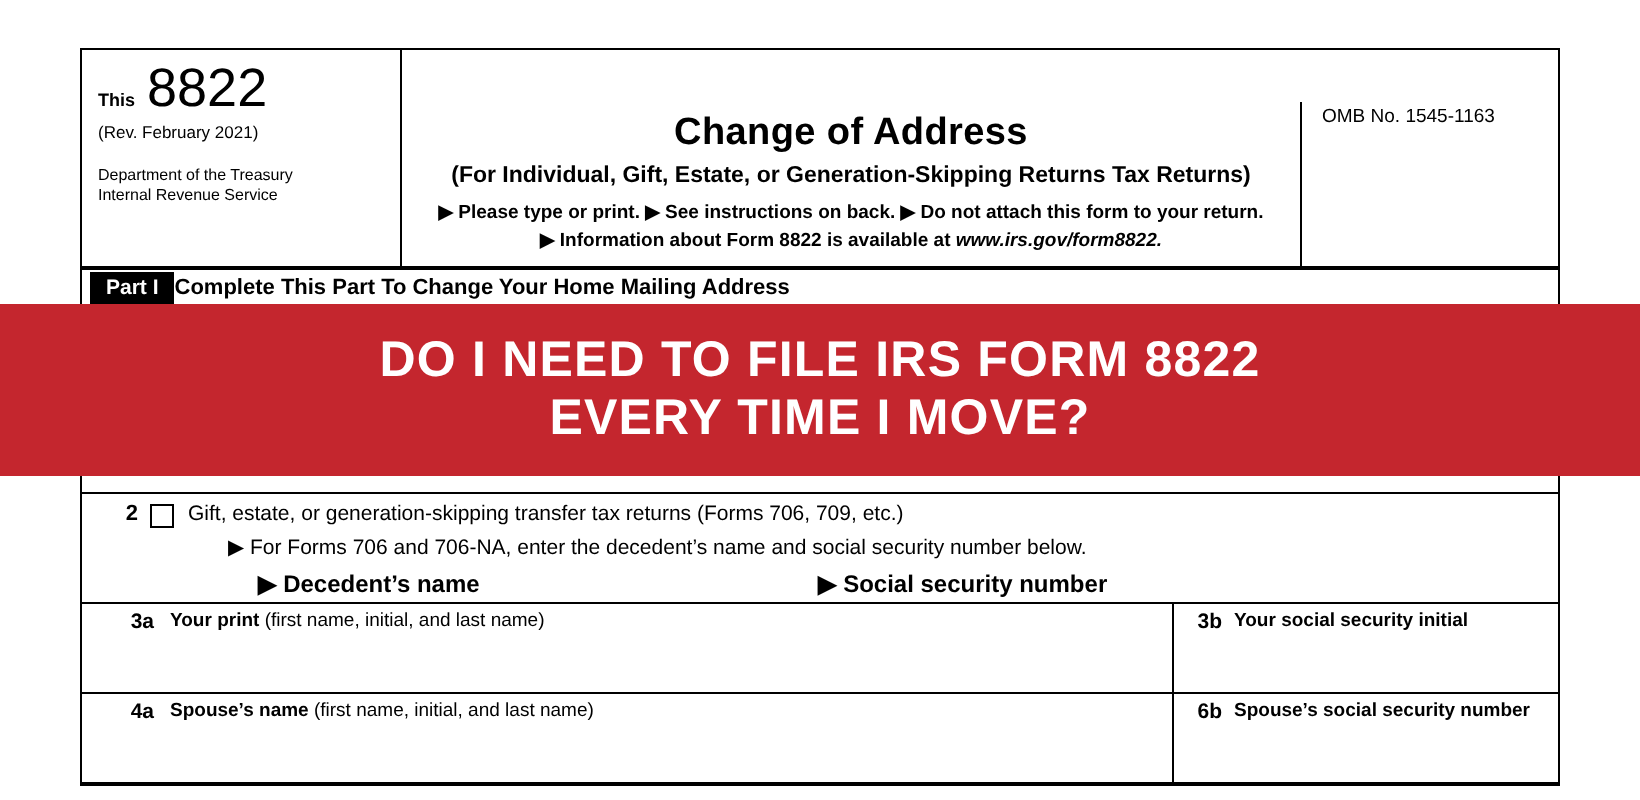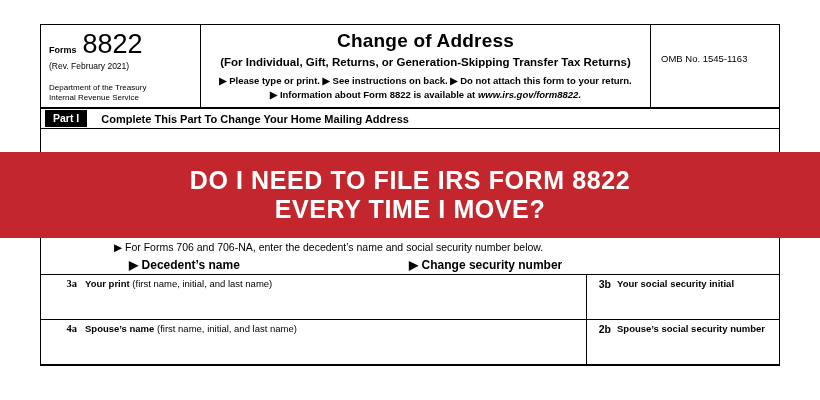--- a/index.html
+++ b/index.html
@@ -66,20 +66,21 @@
     font-size: 8px;
     margin-top: 12px;
     line-height: 1.25;
   }
   .hdr-mid {
     flex: 1;
     padding: 5px 6px 4px 6px;
     box-sizing: border-box;
     border-right: 1px solid #000;
     text-align: center;
+    margin-top: 26px;
   }
   .title {
     font-size: 19px;
     font-weight: bold;
     letter-spacing: 0.2px;
   }
   .subtitle {
     font-size: 11.5px;
     font-weight: bold;
     margin-top: 4px;
@@ -109,21 +110,20 @@
     background: #000;
     color: #fff;
     font-size: 10.5px;
     font-weight: bold;
     padding: 2px 8px 3px 8px;
     margin-left: 4px;
   }
   .part-title {
     font-size: 11px;
     font-weight: bold;
-    margin-left: 14px;
   }
 
   
   .band-filler {
     height: 92px;
     border-bottom: 1px solid #000;
     box-sizing: border-box;
   }
 
   
@@ -180,21 +180,20 @@
     padding: 3px 0 0 0;
     display: flex;
   }
   .cellnum {
     width: 44px;
     text-align: right;
     padding-right: 8px;
     font-size: 10.5px;
     font-weight: bold;
     box-sizing: border-box;
-    font-family: Liberation Serif, serif;
   }
   .celltext {
     font-size: 9.5px;
     font-weight: bold;
   }
   .celltext .light {
     font-weight: normal;
   }
   .name-right {
     width: 192px;
@@ -237,30 +236,30 @@
 </head>
 <body>
 
 <div class="page">
 
   <div class="form-sheet">
 
     <div class="hdr">
       <div class="hdr-left">
         <div class="form-line">
-          <span class="form-word">Forms</span>
+          <span class="form-word">This</span>
           <span class="form-number">8822</span>
         </div>
         <div class="rev">(Rev. February 2021)</div>
         <div class="dept">Department of the Treasury<br>Internal Revenue Service</div>
       </div>
 
       <div class="hdr-mid">
         <div class="title">Change of Address</div>
-        <div class="subtitle">(For Individual, Gift, Returns, or Generation-Skipping Transfer Tax Returns)</div>
+        <div class="subtitle">(For Individual, Gift, Estate, or Generation-Skipping Returns Tax Returns)</div>
         <div class="instr">
           <div>▶ Please type or print. ▶ See instructions on back. ▶ Do not attach this form to your return.</div>
           <div>
             <span>▶ Information about Form 8822 is available at </span><em>www.irs.gov/form8822.</em>
           </div>
         </div>
       </div>
 
       <div class="hdr-right">OMB No. 1545-1163</div>
     </div>
@@ -276,41 +275,41 @@
       <div class="l2row">
         <span class="l2num">2</span>
         <span class="chk"></span>
         <span>Gift, estate, or generation-skipping transfer tax returns (Forms 706, 709, etc.)</span>
       </div>
       <div class="l2sub">▶ For Forms 706 and 706-NA, enter the decedent’s name and social security number below.</div>
     </div>
 
     <div class="ptr-row">
       <span class="ptr-a">▶ Decedent’s name</span>
-      <span class="ptr-b">▶ Change security number</span>
+      <span class="ptr-b">▶ Social security number</span>
     </div>
 
     <div class="name-row">
       <div class="name-left">
         <span class="cellnum">3a</span>
         <span class="celltext"><span>Your print</span> <span class="light">(first name, initial, and last name)</span></span>
       </div>
       <div class="name-right">
         <span class="cellnum-r">3b</span>
         <span class="celltext">Your social security initial</span>
       </div>
     </div>
 
     <div class="name-row">
       <div class="name-left">
         <span class="cellnum">4a</span>
         <span class="celltext"><span>Spouse’s name</span> <span class="light">(first name, initial, and last name)</span></span>
       </div>
       <div class="name-right">
-        <span class="cellnum-r">2b</span>
+        <span class="cellnum-r">6b</span>
         <span class="celltext">Spouse’s social security number</span>
       </div>
     </div>
 
   </div>
 
   <div class="banner">
     <div class="banner-line">DO I NEED TO FILE IRS FORM 8822</div>
     <div class="banner-line">EVERY TIME I MOVE?</div>
   </div>

